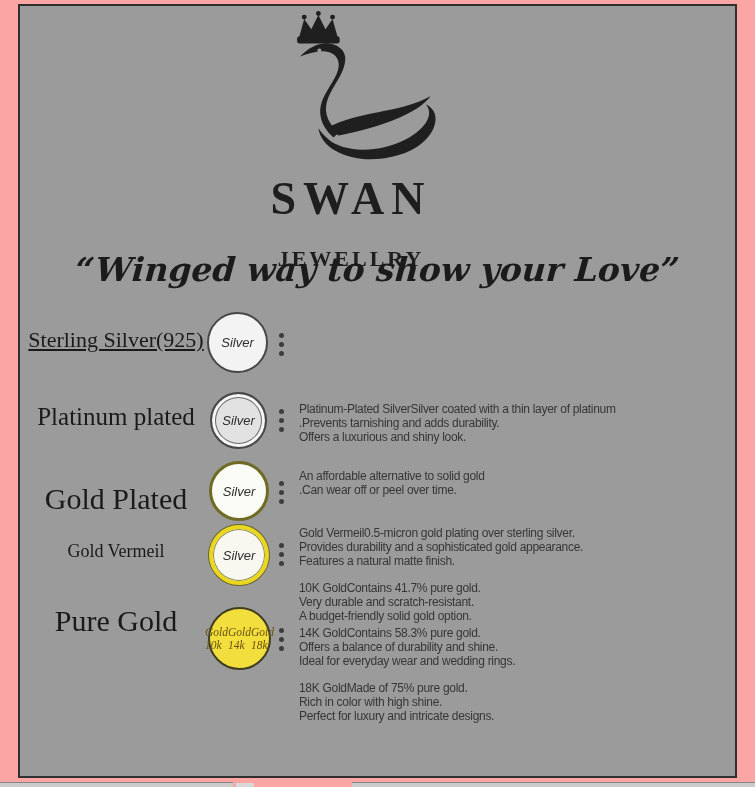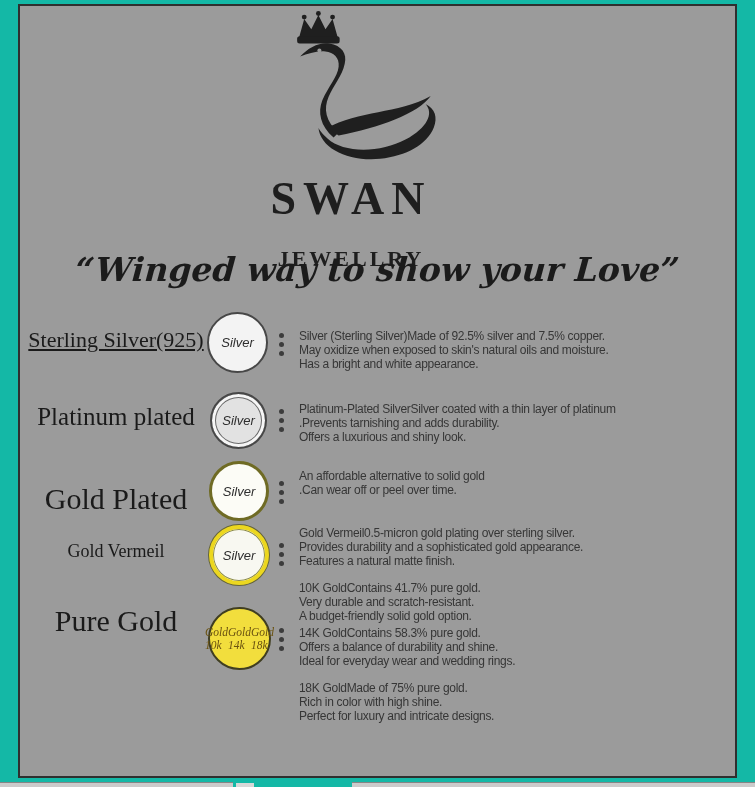--- a/index.html
+++ b/index.html
@@ -1,16 +1,16 @@
 <!DOCTYPE html>
 <html><head>
 <meta charset="utf-8">
 <style>
   html,body{margin:0;padding:0;background:#ffffff;}
-  .page{position:relative;width:755px;height:787px;background:#14b8a6;overflow:hidden;
+  .page{position:relative;width:755px;height:787px;background:#fca5a5;overflow:hidden;
         font-family:"Liberation Sans",sans-serif;}
   .panel{position:absolute;left:18px;top:4px;width:719px;height:774px;box-sizing:border-box;
          background:#9b9b9b;border:2px solid #2f2f2f;}
 
   
   .logo{position:absolute;left:292px;top:10px;width:152px;height:162px;}
 
   
   .brand-title{position:absolute;left:256px;top:172px;width:190px;text-align:center;
         font-family:"Liberation Serif","DejaVu Serif",serif;font-size:46px;font-weight:600;
@@ -99,25 +99,20 @@
 
   <div class="mlabel r1l">Sterling Silver(925)</div>
   <div class="badge b1">
     <span>Silver</span>
   </div>
   <div class="dots d1">
     <span class="dot"></span>
     <span class="dot"></span>
     <span class="dot"></span>
   </div>
-  <div class="desc t1">
-    <div>Silver (Sterling Silver)Made of 92.5% silver and 7.5% copper.</div>
-    <div>May oxidize when exposed to skin's natural oils and moisture.</div>
-    <div>Has a bright and white appearance.</div>
-  </div>
 
   <div class="mlabel r2l">Platinum plated</div>
   <div class="badge b2">
     <span>Silver</span>
   </div>
   <div class="dots d2">
     <span class="dot"></span>
     <span class="dot"></span>
     <span class="dot"></span>
   </div>

